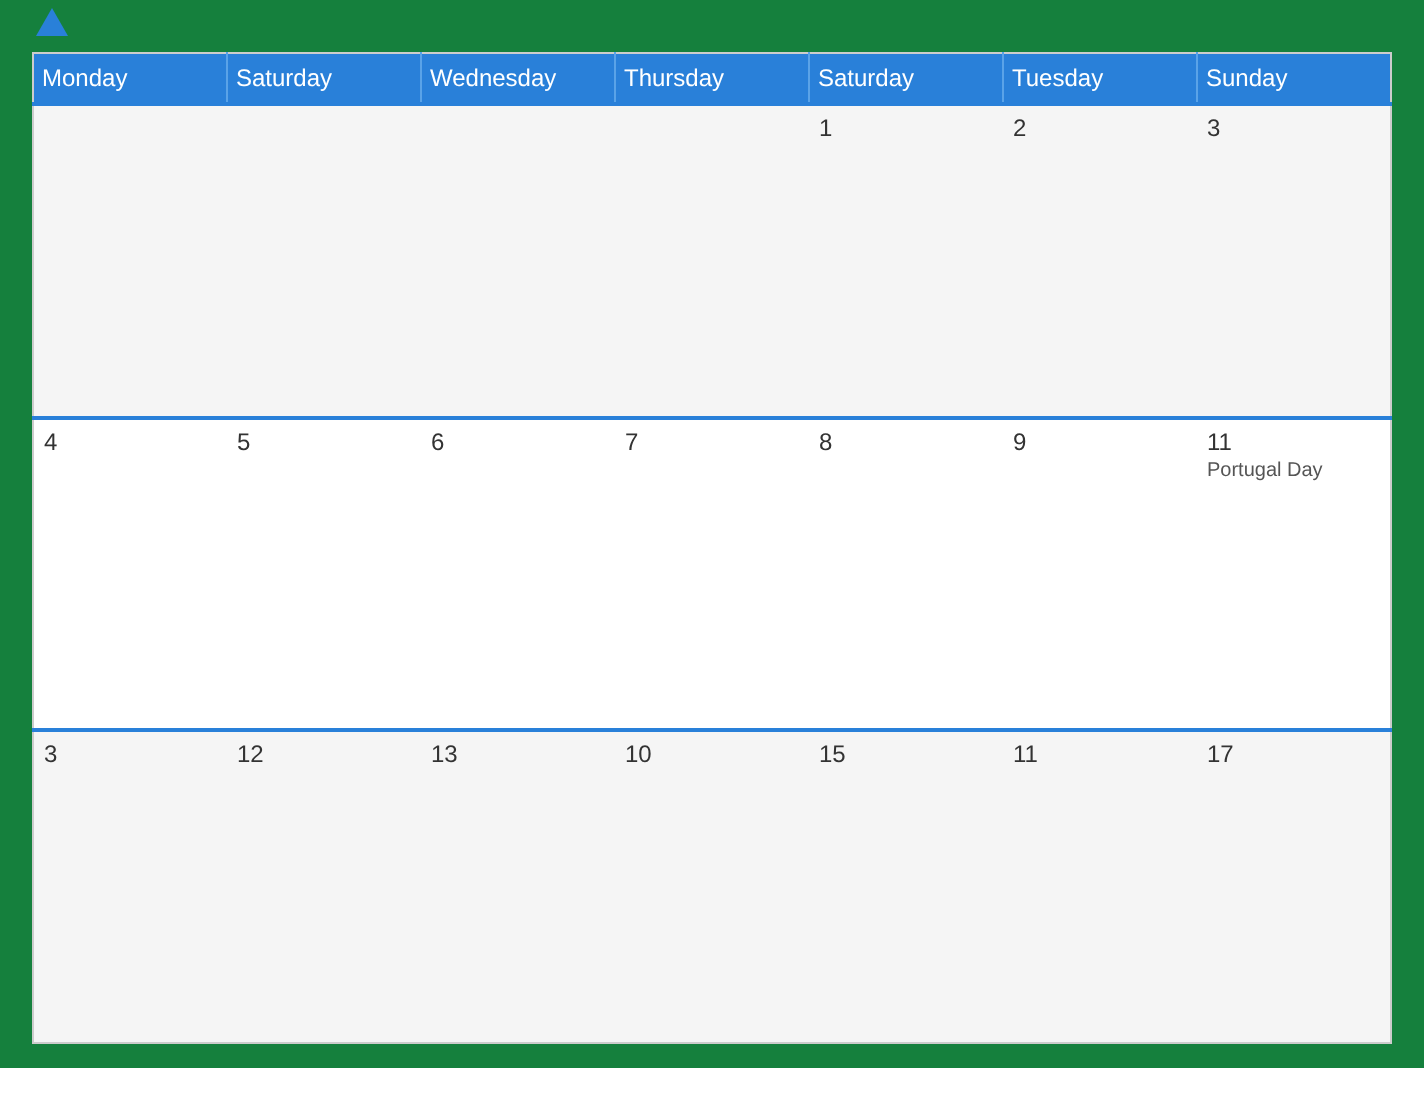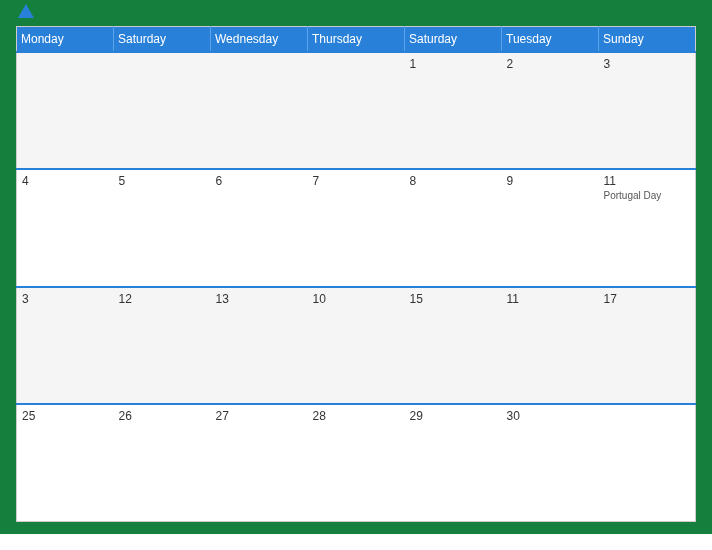--- a/index.html
+++ b/index.html
@@ -199,36 +199,15 @@
           <td>
             <span class="day-num">15</span>
           </td>
           <td>
             <span class="day-num">11</span>
           </td>
           <td>
             <span class="day-num">17</span>
           </td>
         </tr>
-        <tr>
-          <td>
-            <span class="day-num">25</span>
-          </td>
-          <td>
-            <span class="day-num">26</span>
-          </td>
-          <td>
-            <span class="day-num">27</span>
-          </td>
-          <td>
-            <span class="day-num">28</span>
-          </td>
-          <td>
-            <span class="day-num">29</span>
-          </td>
-          <td>
-            <span class="day-num">30</span>
-          </td>
-          <td></td>
-        </tr>
       </tbody>
   </table>
 </div>
 
 </body></html>

